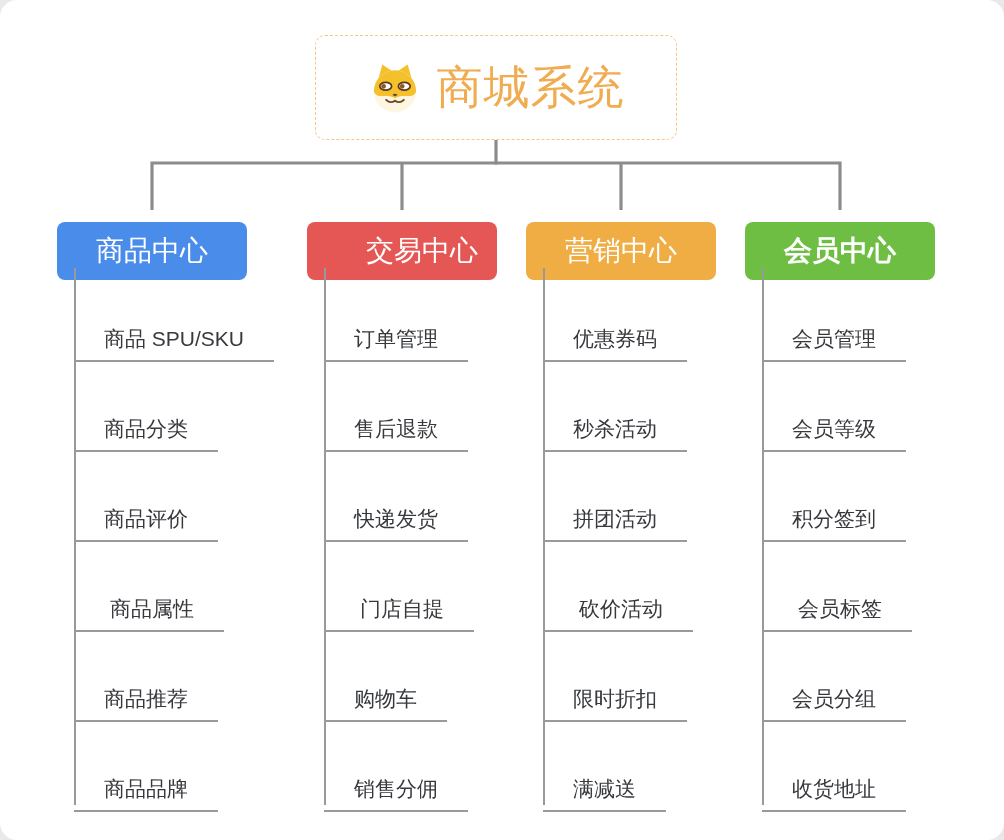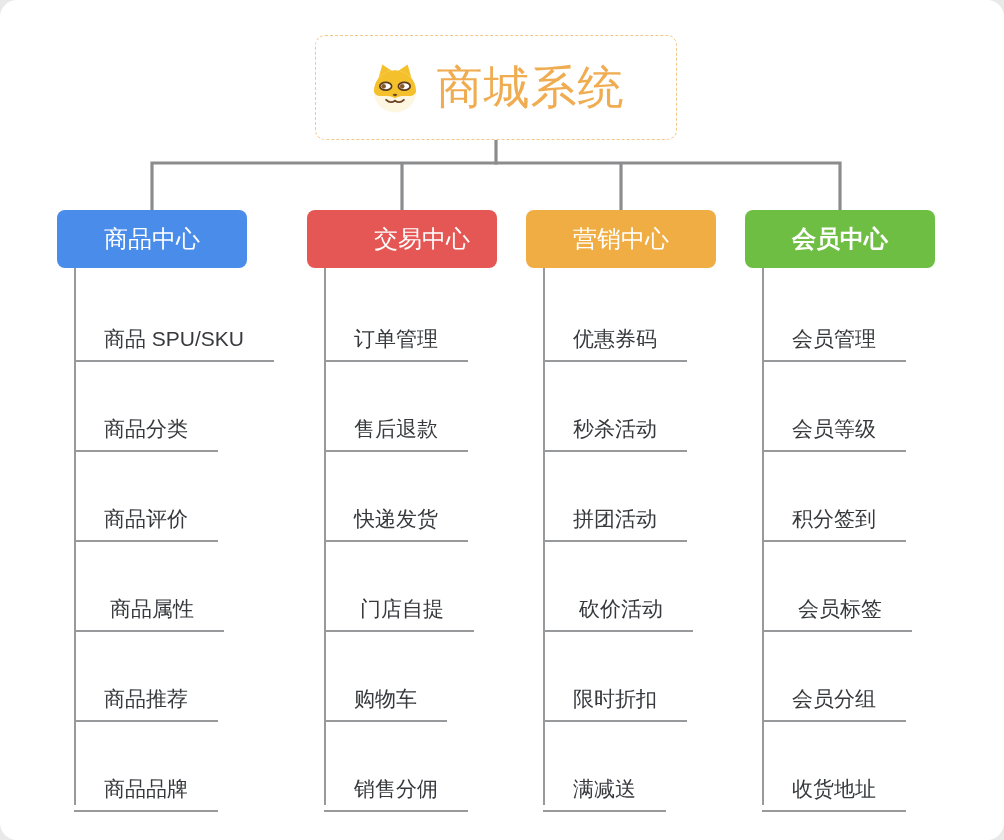--- a/index.html
+++ b/index.html
@@ -31,23 +31,23 @@
   }
   .root-node .dog{width:54px;height:54px;flex:0 0 auto;}
   .root-title{
     font-size:46px;
     letter-spacing:1px;
     color:#f0ac50;
     white-space:nowrap;
   }
   
   .branch-box{
-    position:absolute;top:210px;width:190px;height:58px;
+    position:absolute;top:222px;width:190px;height:58px;
     border-radius:8px;
-    color:#ffffff;font-size:24px;
+    color:#ffffff;font-size:28px;
     display:flex;align-items:center;justify-content:center;
     white-space:nowrap;
     box-sizing:border-box;
     text-align:right;
   }
   .b0{left:57px;}  .b1{left:307px;padding-left:40px;}  .b2{left:526px;}  .b3{left:745px;}
   
   .col{
     position:absolute;top:268px;height:537px;width:240px;
     border-left:2px solid #98999b;

